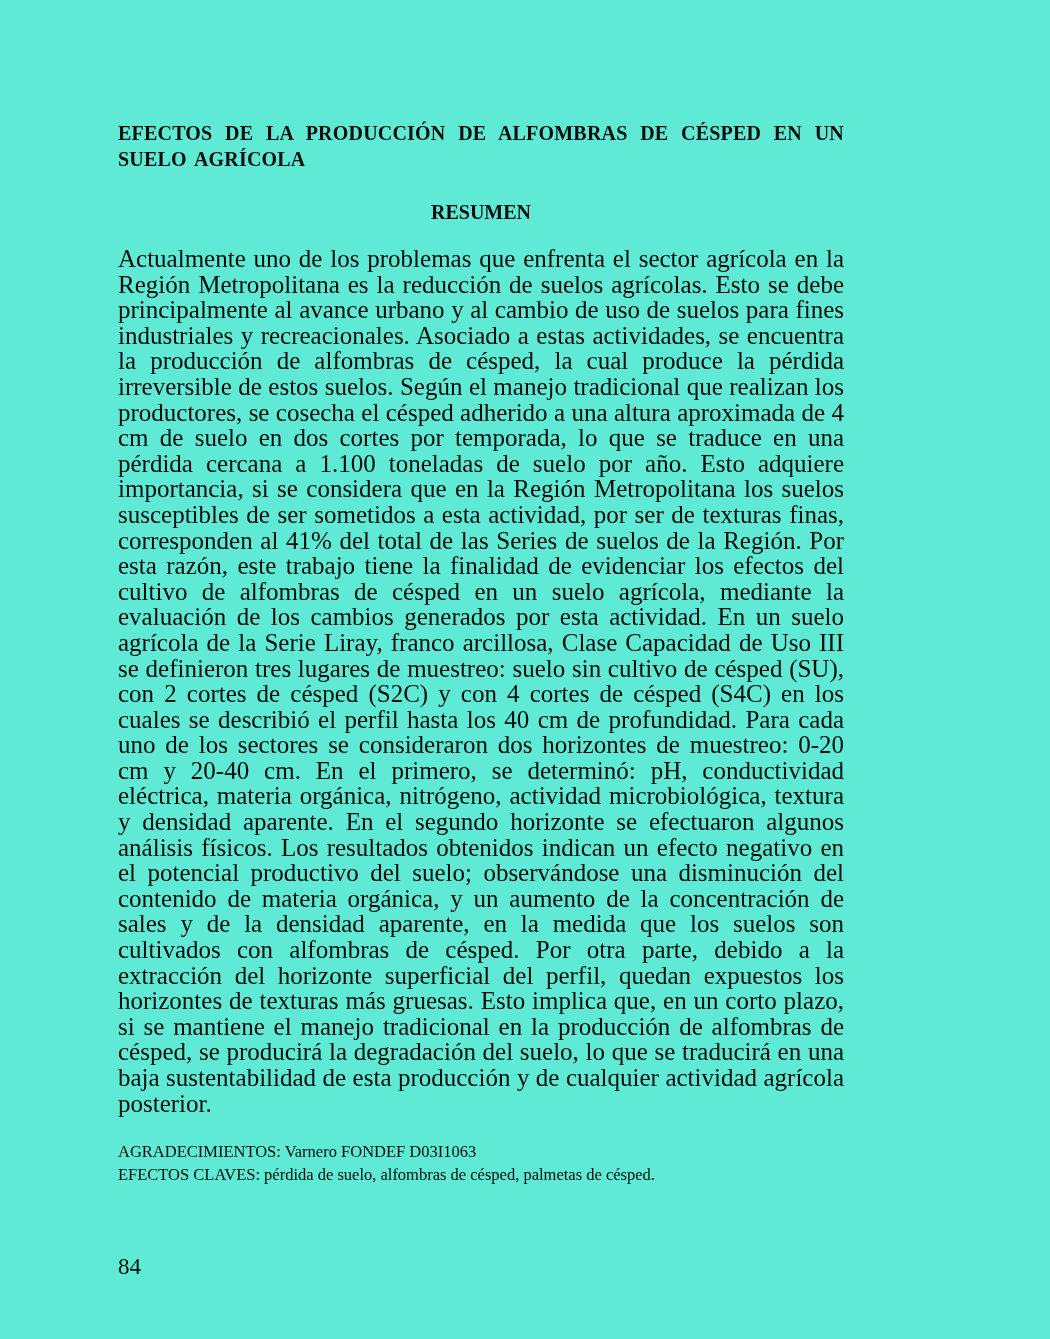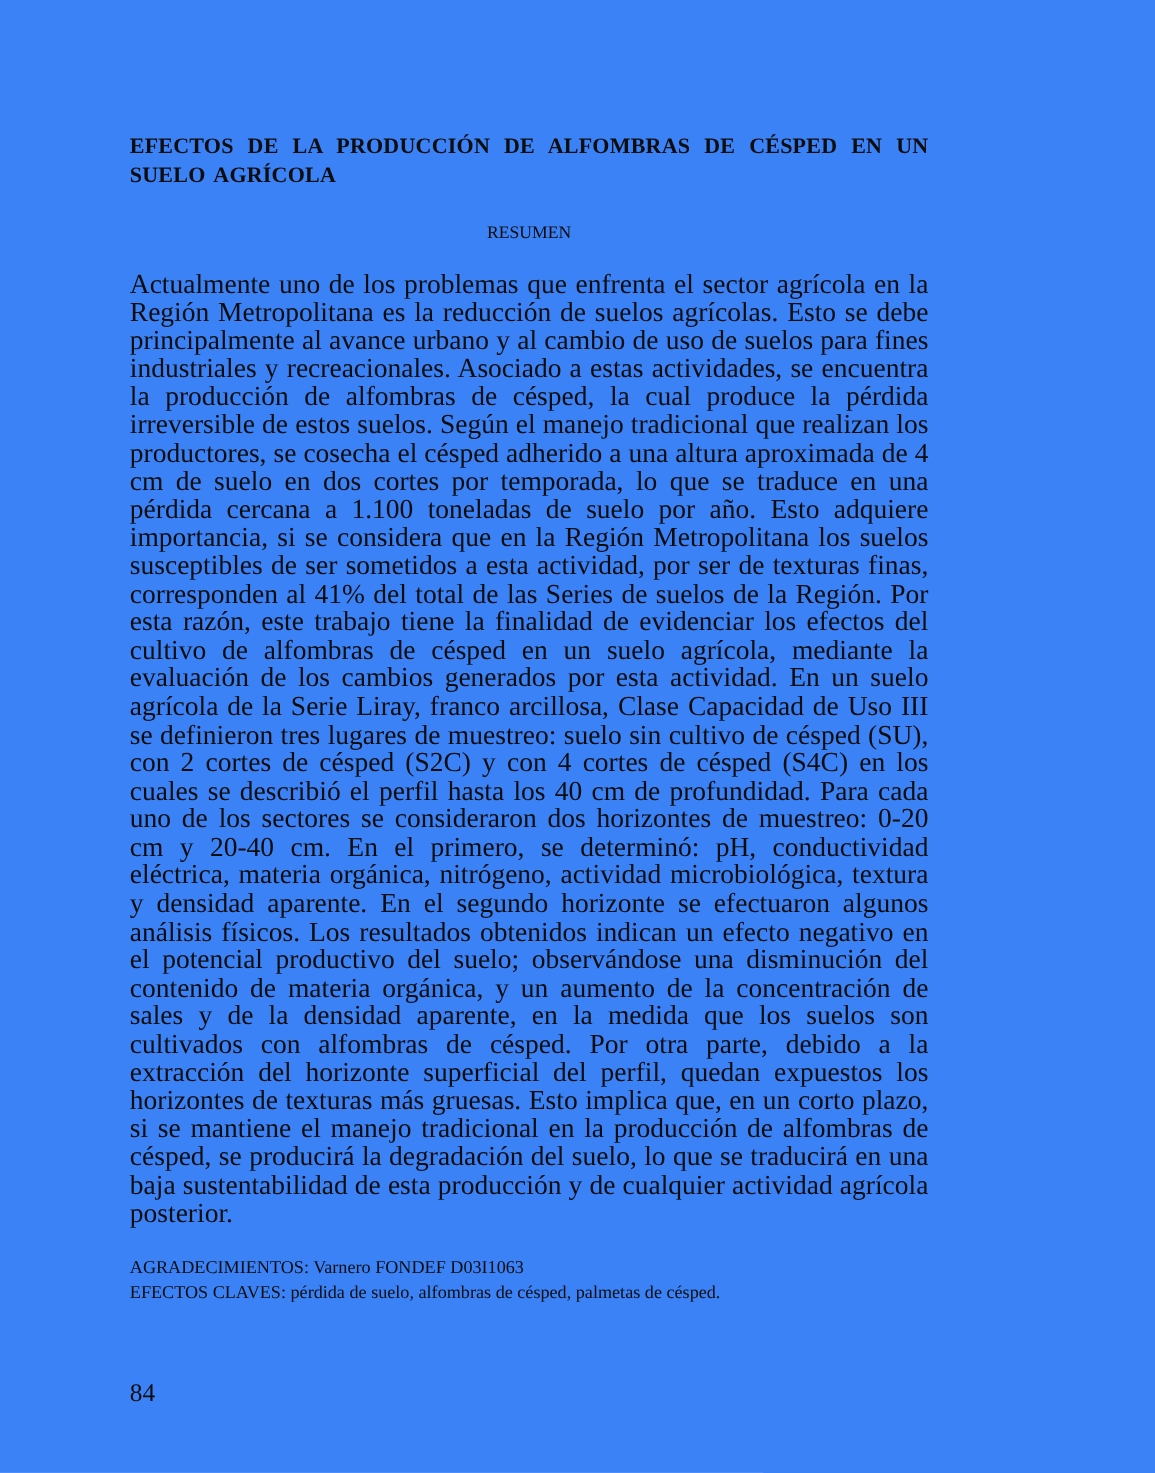--- a/index.html
+++ b/index.html
@@ -4,21 +4,21 @@
 <style>
   html, body {
     margin: 0;
     padding: 0;
     background: #ffffff;
   }
   .page {
     position: relative;
     width: 1050px;
     height: 1339px;
-    background: #3b82f6;
+    background: #5eead4;
     color: #0d0d0d;
     font-family: "Liberation Serif", serif;
     overflow: hidden;
   }
   .content {
     position: absolute;
     left: 118px;
     top: 120px;
     width: 726px;
   }
@@ -39,22 +39,22 @@
   }
   .affiliation {
     font-size: 16.5px;
     font-weight: bold;
     font-style: italic;
     line-height: 23.5px;
     text-align: justify;
     margin: 0 0 23px 0;
   }
   .abstract-heading {
-    font-size: 16px;
-    font-weight: normal;
+    font-size: 20px;
+    font-weight: bold;
     text-align: center;
     line-height: 26px;
     margin: 0 0 21px 0;
   }
   .abstract-text {
     font-size: 25px;
     line-height: 25.6px;
     text-align: justify;
     margin: 0;
   }

